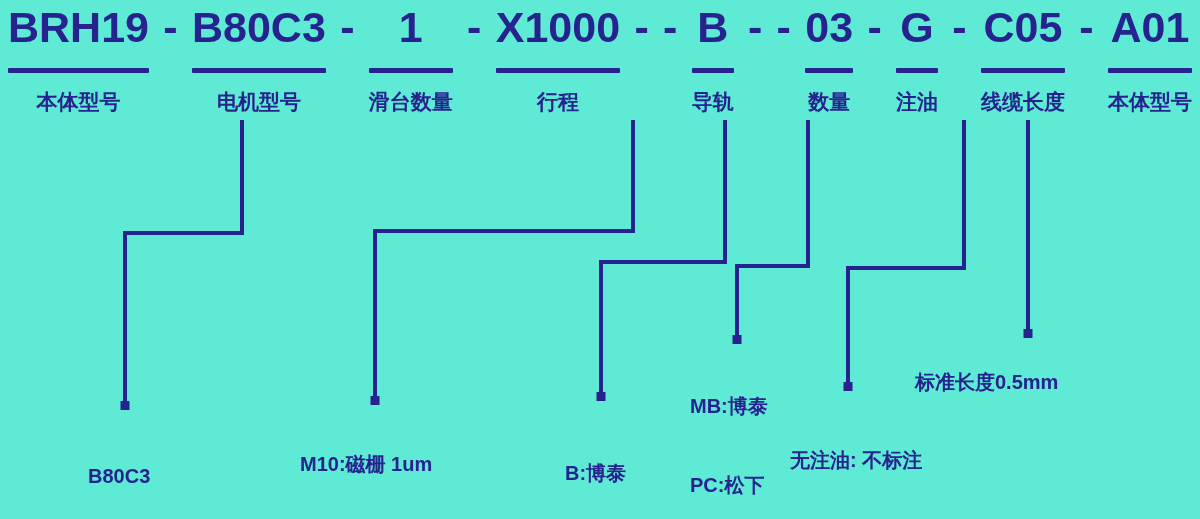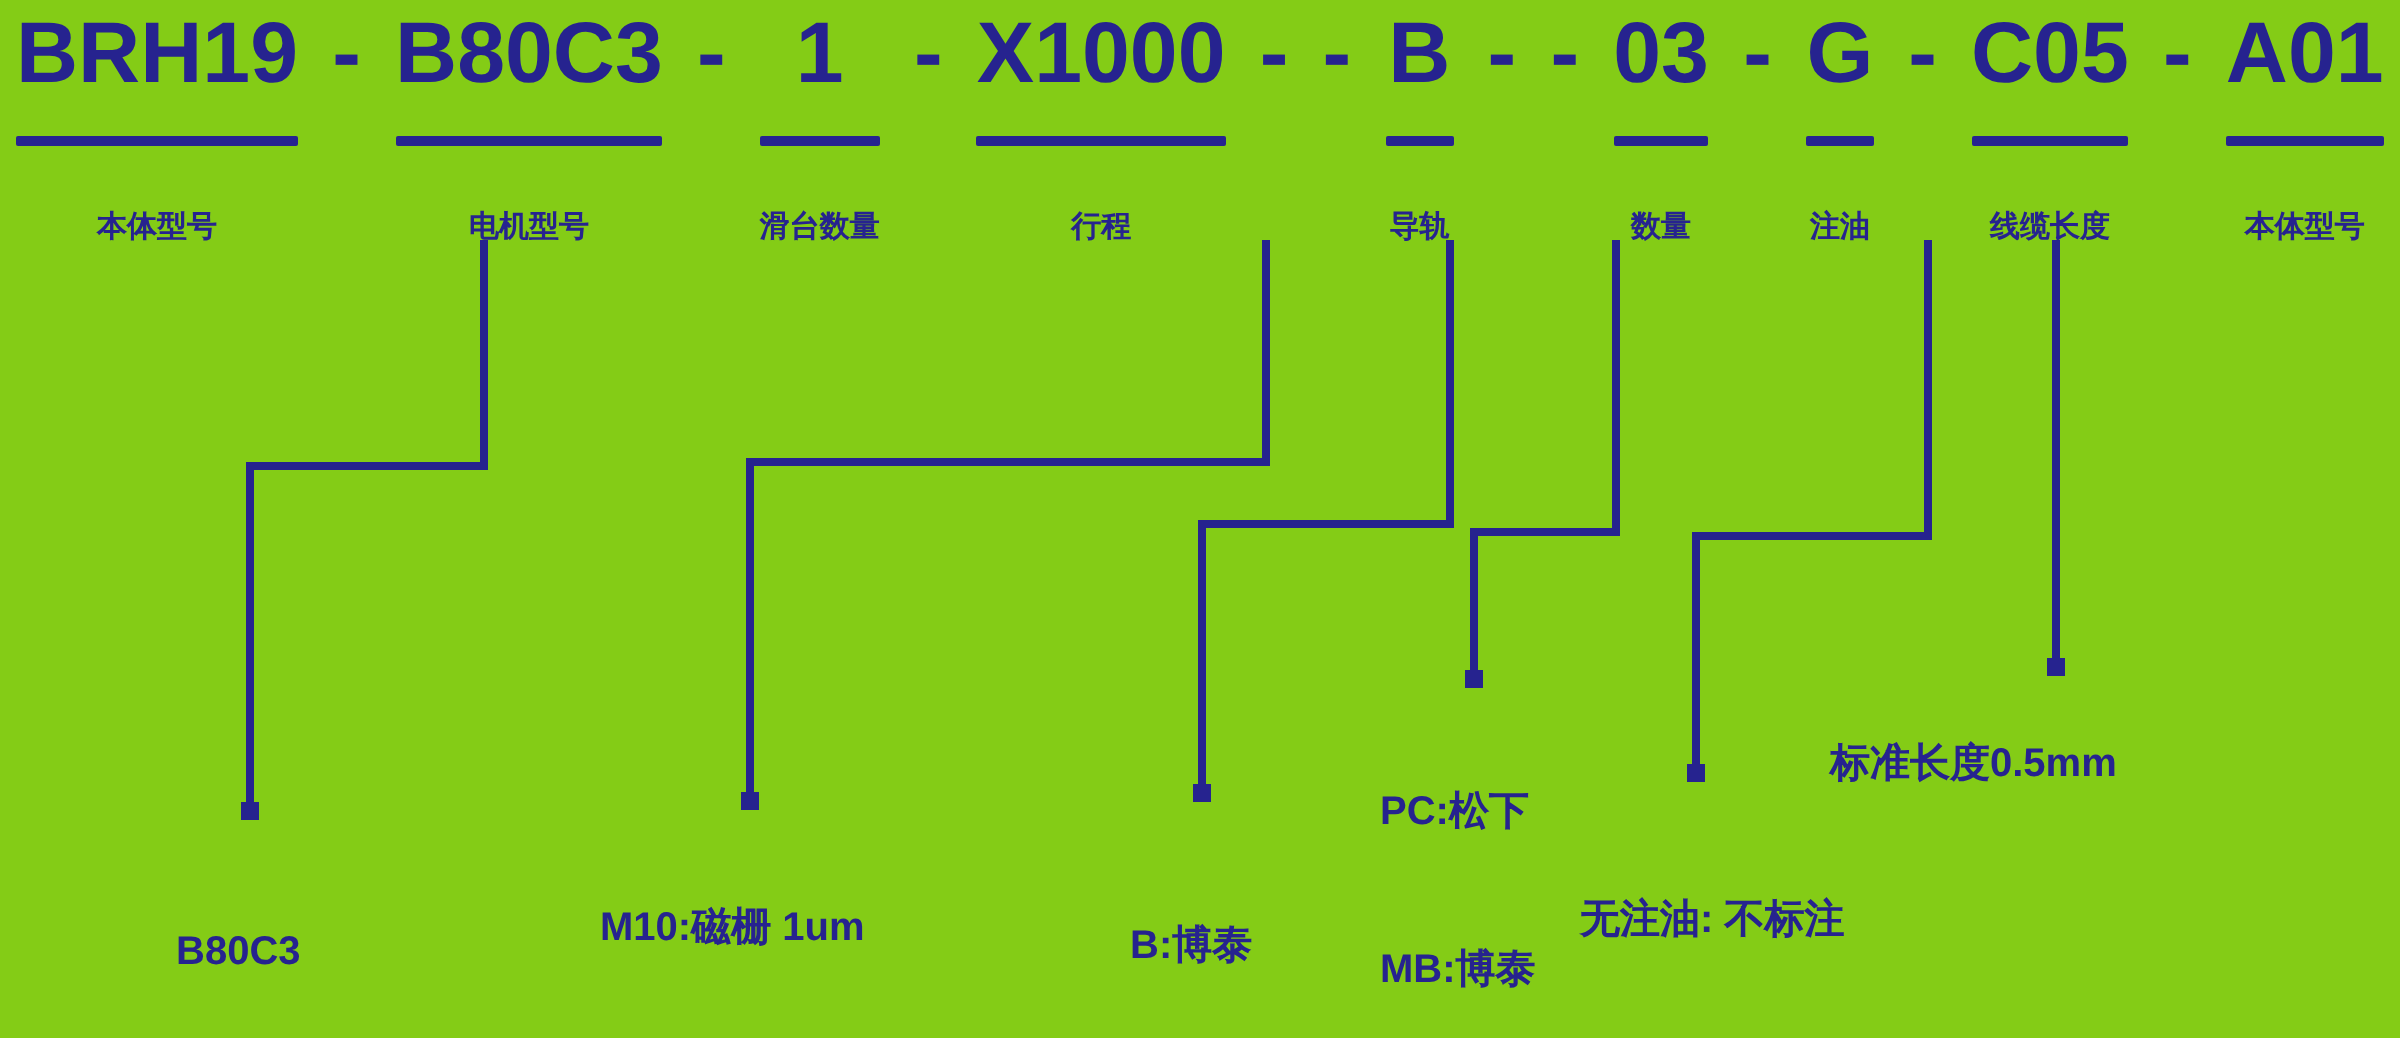--- a/index.html
+++ b/index.html
@@ -3,21 +3,21 @@
 <meta charset="utf-8">
 <style>
   :root { --ink: #26238f; }
   * { margin: 0; padding: 0; box-sizing: border-box; }
   html, body { background: #ffffff; }
   body { font-family: "Liberation Sans", "DejaVu Sans", sans-serif; color: var(--ink); }
   #canvas {
     position: relative;
     width: 1200px;
     height: 519px;
-    background: #84cc16;
+    background: #5eead4;
     overflow: hidden;
   }
   .nomenclature {
     position: absolute;
     left: 8px;
     top: 2px;
     width: 1184px;
     display: flex;
     justify-content: space-between;
     align-items: flex-start;
@@ -32,22 +32,22 @@
   }
   .seg-underline {
     height: 5px;
     width: 100%;
     min-width: 34px;
     background: var(--ink);
     margin-top: 16px;
     border-radius: 1px;
   }
   .seg-label {
-    margin-top: 31px;
-    font-size: 15px;
+    margin-top: 15px;
+    font-size: 21px;
     font-weight: 700;
     white-space: nowrap;
   }
   .legend {
     position: absolute;
     font-size: 20px;
     font-weight: 700;
     white-space: pre;
     color: var(--ink);
   }
@@ -158,22 +158,22 @@
     
   </div>
 
   <div class="legend" style="left:565px; top:411px;">
     <div>B:博泰</div>
     
     
   </div>
 
   <div class="legend" style="left:690px; top:344px;">
+    <div>MB:博泰</div>
     <div>PC:松下</div>
-    <div>MB:博泰</div>
   </div>
 
   <div class="legend" style="left:790px; top:398px;">
     <div>无注油: 不标注</div>
   </div>
 
   <div class="legend" style="left:915px; top:320px;">
     <div>标准长度0.5mm</div>
   </div>
 

